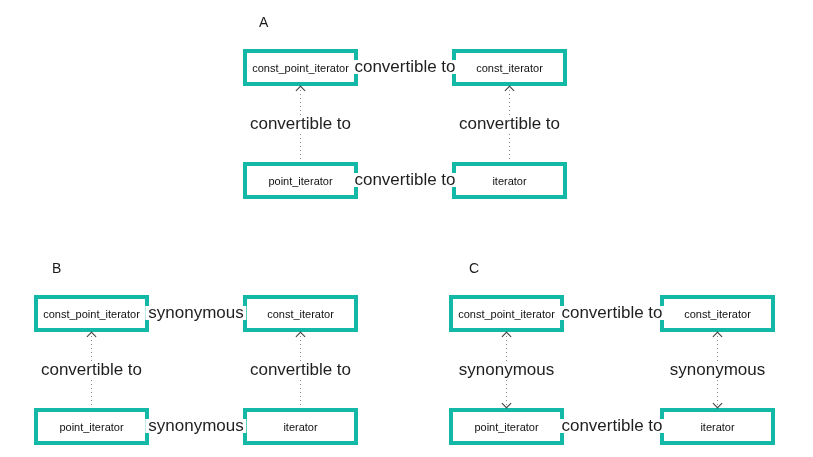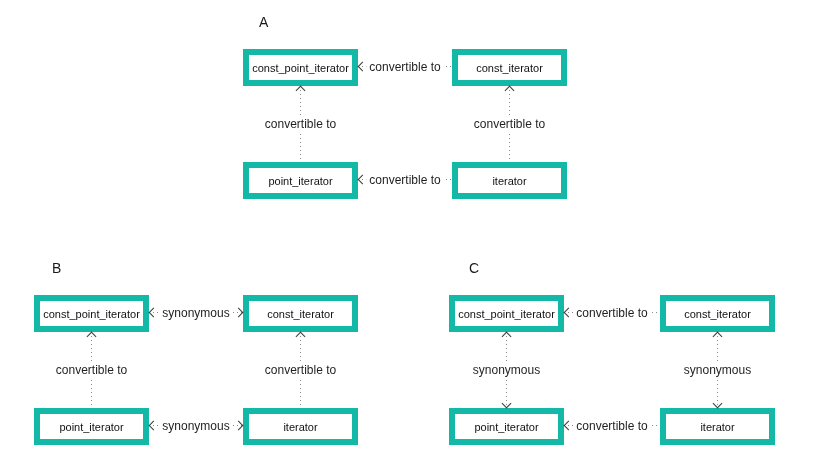--- a/index.html
+++ b/index.html
@@ -4,30 +4,30 @@
 <style>
   html,body{margin:0;padding:0;background:#fff;}
   .stage{
     position:relative;width:813px;height:457px;background:#fff;overflow:hidden;
     font-family:"Liberation Sans",sans-serif;color:#111;
   }
   .layer{position:absolute;inset:0;}
   .dlabel{position:absolute;font-size:14px;color:#1a1a1a;line-height:16px;}
   .box{
     position:absolute;width:115px;height:37px;box-sizing:border-box;
-    border:6px solid #14b8a6;background:#fff;
+    border:4px solid #14b8a6;background:#fff;
     display:flex;align-items:center;justify-content:center;
     font-size:11px;color:#111;white-space:nowrap;
   }
   .hconn{position:absolute;height:1px;
     background:repeating-linear-gradient(to right,#8a8a8a 0 1px,transparent 1px 4px);}
   .vconn{position:absolute;width:1px;
     background:repeating-linear-gradient(to bottom,#8a8a8a 0 1px,transparent 1px 4px);}
   .clabel{
-    position:absolute;background:#fff;font-size:12px;color:#1f1f1f;
+    position:absolute;background:#fff;font-size:17px;color:#1f1f1f;
     white-space:nowrap;padding:1px 3px;line-height:12px;
   }
   .hconn .clabel{left:50%;top:50%;transform:translate(-50%,-50%);}
   .vconn .clabel{left:50%;top:50%;transform:translate(-50%,-50%);}
   .ah{position:absolute;width:7px;height:7px;box-sizing:border-box;transform:rotate(45deg);}
   .ah-left {left:1px;top:-3px;border-left:1px solid #3a3a3a;border-bottom:1px solid #3a3a3a;}
   .ah-right{right:1px;top:-3px;border-right:1px solid #3a3a3a;border-top:1px solid #3a3a3a;}
   .ah-up   {top:1px;left:-3px;border-left:1px solid #3a3a3a;border-top:1px solid #3a3a3a;}
   .ah-down {bottom:1px;left:-3px;border-right:1px solid #3a3a3a;border-bottom:1px solid #3a3a3a;}
 

